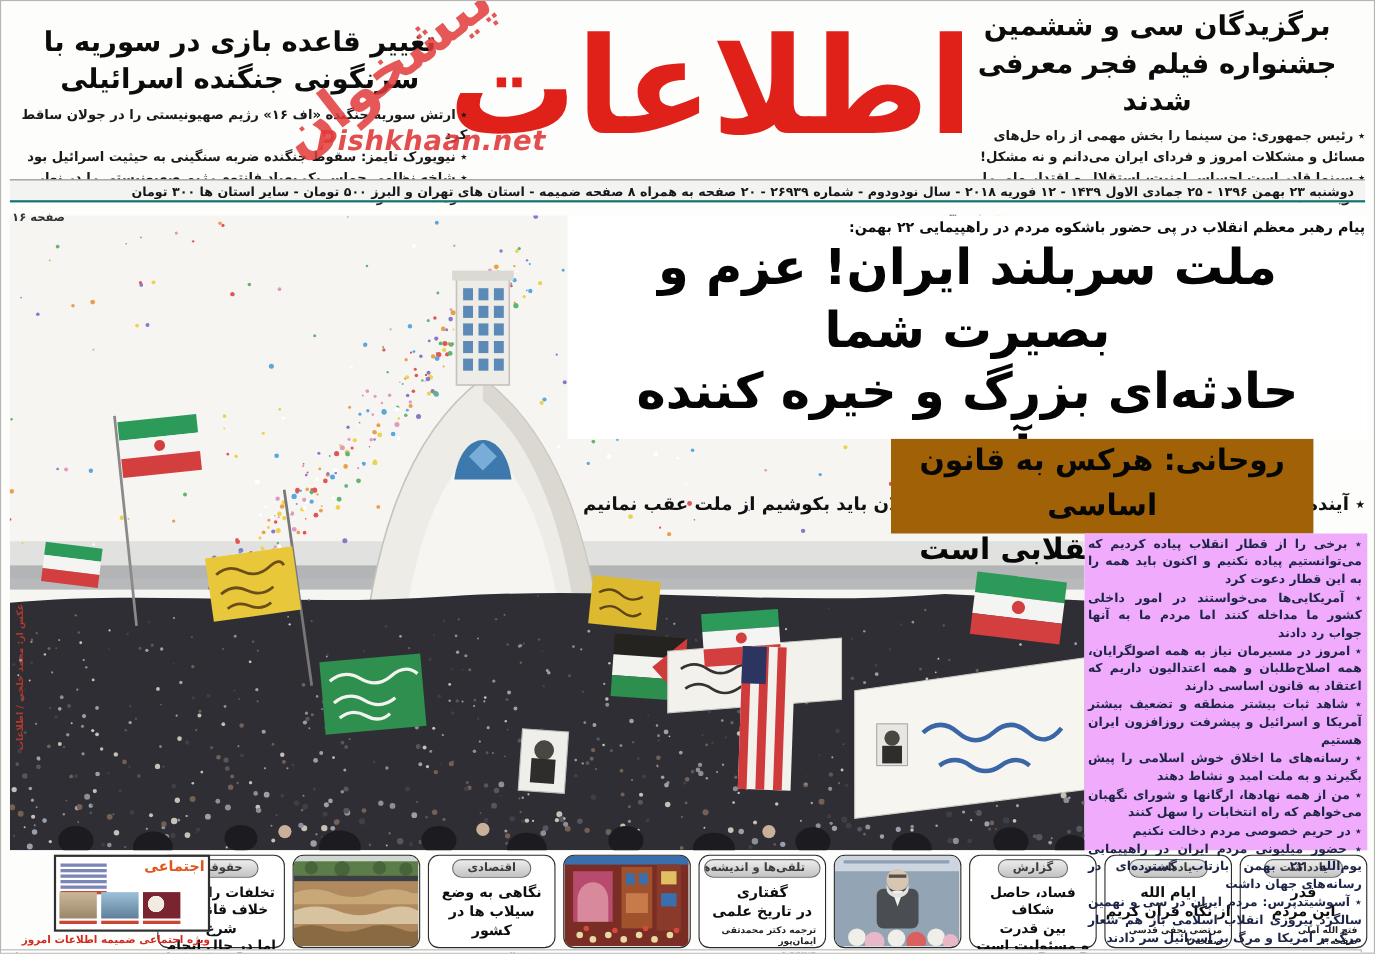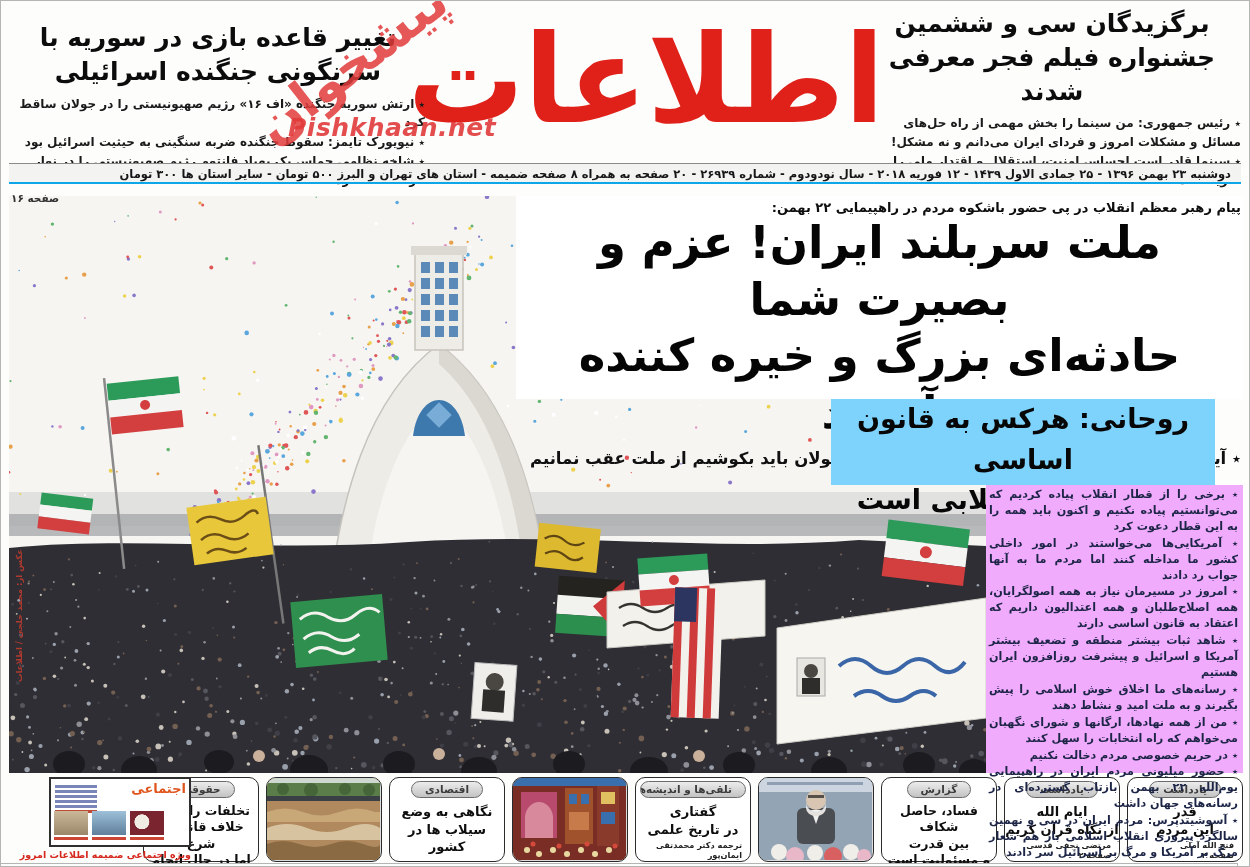--- a/index.html
+++ b/index.html
@@ -16,35 +16,35 @@
   .story-page{margin-top:3px;text-align:left;font-size:10.5px;font-weight:bold;color:#333;}
   .logo{position:absolute;left:430px;top:0;width:430px;height:158px;display:flex;align-items:center;justify-content:center;z-index:1;}
   .logo span{font-size:116px;font-weight:bold;color:var(--red);transform:scaleY(1.05);line-height:1;}
 
   
   .wm-word{position:absolute;left:243px;top:108px;z-index:6;transform:rotate(-38deg);transform-origin:left top;
     font-size:52px;font-weight:bold;color:var(--wm);opacity:.85;direction:rtl;}
   .wm-site{position:absolute;left:287px;top:112px;z-index:6;font-size:25px;font-style:italic;font-weight:800;color:var(--wm);opacity:.9;letter-spacing:.5px;}
 
   
-  .dateline{position:absolute;left:8px;right:8px;top:162px;height:21px;background:#f3f3f2;border-top:1px solid #8a8a8a;border-bottom:2px solid #0ea5e9;
+  .dateline{position:absolute;left:8px;right:8px;top:162px;height:21px;background:#f3f3f2;border-top:1px solid #8a8a8a;border-bottom:2px solid #0f766e;
     direction:rtl;text-align:right;font-size:11.5px;font-weight:bold;color:#161616;padding:3px 10px 0 0;white-space:nowrap;overflow:hidden;z-index:2;}
 
   
   .photo-wrap{position:absolute;left:8px;top:195px;width:977px;height:577px;z-index:1;background:#f6f5f2;}
   .photo-cap{position:absolute;left:-46px;top:404px;width:112px;transform:rotate(-90deg);direction:rtl;font-size:8.5px;font-weight:bold;color:var(--capred);z-index:4;white-space:nowrap;}
 
   
   .lead{position:absolute;left:515px;top:195px;width:727px;height:203px;background:#fff;z-index:3;direction:rtl;}
   .lead .kicker{text-align:right;font-size:13px;font-weight:bold;color:#0d0d0d;padding:4px 2px 0 0;}
   .lead .h1{font-size:45px;font-weight:900;color:#050505;text-align:center;line-height:1.26;letter-spacing:-1px;}
   .lead .lead-bullets{display:flex;justify-content:space-between;font-size:16.5px;font-weight:bold;color:#101010;padding:7px 2px 0 14px;}
 
   
-  .rouhani{position:absolute;left:830px;top:398px;width:384px;height:86px;background:#7dd3fc;z-index:3;direction:rtl;text-align:center;}
+  .rouhani{position:absolute;left:809px;top:398px;width:384px;height:86px;background:#a16207;z-index:3;direction:rtl;text-align:center;}
   .rouhani .h2{font-size:27px;font-weight:900;color:#070707;line-height:1.5;}
 
   
   .colm{position:absolute;left:985px;top:484px;width:257px;height:288px;background:#f0abfc;z-index:3;direction:rtl;padding:2px 5px 0 3px;}
   .colm .bl{font-size:11.2px;font-weight:bold;color:var(--navy);text-align:justify;line-height:1.42;margin-bottom:1px;}
   .colm .page{font-size:10px;font-weight:bold;color:#222;text-align:left;margin-top:2px;}
 
   
   .bbox{position:absolute;top:776px;height:85px;border:1.5px solid #2b2b2b;border-radius:10px;background:#fff;direction:rtl;text-align:center;padding-top:3px;z-index:2;}
   .pbox{position:absolute;top:776px;height:85px;border:1.5px solid #2b2b2b;border-radius:10px;overflow:hidden;background:#ddd;z-index:2;}

